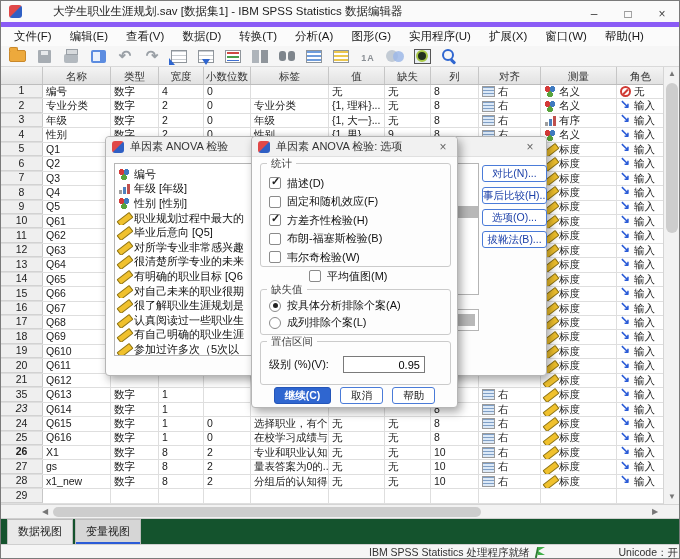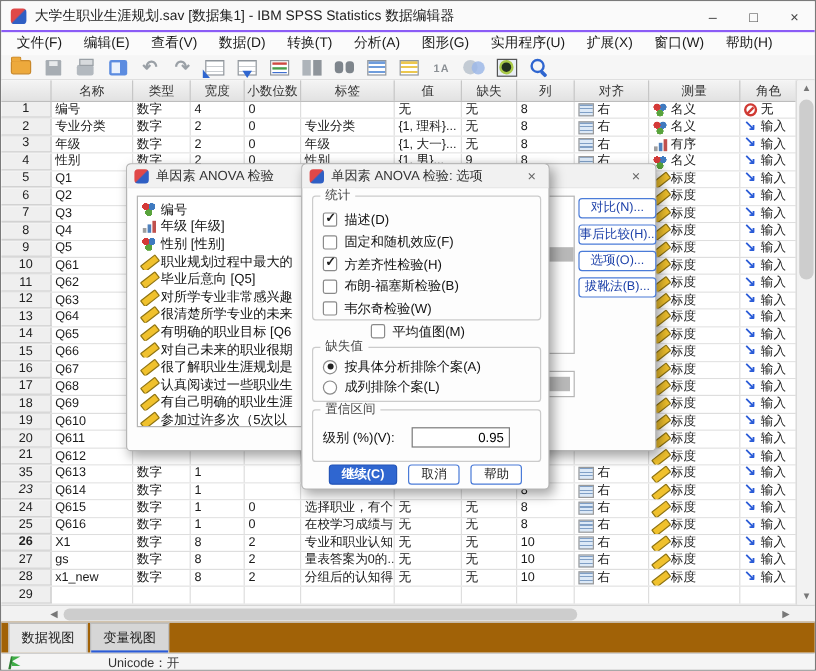--- a/index.html
+++ b/index.html
@@ -1,20 +1,20 @@
 <!DOCTYPE html>
 <html><head>
 <meta charset="utf-8">
 <style>
   html,body{margin:0;padding:0;background:#cfcfcf;font-family:"Liberation Sans",sans-serif;}
   *{box-sizing:border-box;}
   #win{position:relative;width:680px;height:559px;background:#fff;border:1px solid #7a7a7a;overflow:hidden;font-family:"Liberation Sans",sans-serif;}
 
   
-  #titlebar{position:absolute;left:0;top:0;width:100%;height:26px;background:#fafafa;border-bottom:2px solid #8b5cf6;display:flex;align-items:center;}
+  #titlebar{position:absolute;left:0;top:0;width:100%;height:26px;background:#fafafa;border-bottom:5px solid #8b5cf6;display:flex;align-items:center;gap:24px;}
   .spss-logo{width:13px;height:13px;border-radius:3px;margin:0 7px 0 8px;background:linear-gradient(135deg,#e04848 0 46%,#2f5fc4 54% 100%);flex:none;}
   #title-text{font-size:11.5px;color:#222;white-space:nowrap;}
   #wctrl{position:absolute;right:0;top:0;height:26px;display:flex;}
   #wctrl span{width:34px;height:26px;display:flex;align-items:center;justify-content:center;font-size:12px;color:#444;}
   #menubar{position:absolute;left:0;top:26px;width:100%;height:19px;background:#fbfbfb;display:flex;align-items:flex-end;padding-left:4px;}
   .menu-item{font-size:11.5px;color:#1a1a1a;padding:0 9px;line-height:19px;white-space:nowrap;}
   #toolbar{position:absolute;left:0;top:45px;width:100%;height:21px;background:#f6f6f6;border-bottom:1px solid #d9d9d9;display:flex;align-items:center;padding-left:4px;}
   .tb{width:24px;height:20px;display:inline-flex;align-items:center;justify-content:center;margin-right:3px;position:relative;flex:none;}
 
   
@@ -78,21 +78,21 @@
   .ic-align{width:13px;height:11px;border:1px solid #9a9a9a;background:#dce9f7 repeating-linear-gradient(180deg,#7f9fc6 0 1px,transparent 1px 3px);}
 
   
   #vscroll{position:absolute;right:0;top:66px;width:16px;height:437px;background:#f2f2f2;border-left:1px solid #d5d5d5;}
   .sarrow{position:absolute;width:16px;height:14px;font-size:8px;color:#777;text-align:center;line-height:14px;}
   #vthumb{position:absolute;left:2px;top:16px;width:12px;height:150px;background:#cdcdcd;border-radius:6px;}
   #hscroll{position:absolute;left:0;top:503px;width:680px;height:14px;background:#f2f2f2;border-top:1px solid #d5d5d5;}
   #hthumb{position:absolute;left:52px;top:2px;width:428px;height:10px;background:#cdcdcd;border-radius:5px;}
 
   
-  #tabsbar{position:absolute;left:0;top:517px;width:100%;height:26px;background:#a16207;border-top:1px solid #cfcfcf;display:flex;align-items:flex-end;padding-left:6px;}
+  #tabsbar{position:absolute;left:0;top:517px;width:100%;height:26px;background:#14532d;border-top:1px solid #cfcfcf;display:flex;align-items:flex-end;padding-left:6px;}
   .tab{font-size:11px;color:#222;padding:4px 10px 5px;border:1px solid #bdbdbd;border-bottom:none;background:#e9e9e9;margin-right:2px;position:relative;}
   .tab.active{background:#d6d6d6;}
   .tab.active::after{content:"";position:absolute;left:0;right:0;bottom:0;height:2.5px;background:#2a5bd7;}
   #statusbar{position:absolute;left:0;top:543px;width:100%;height:16px;background:#f5f5f5;border-top:1px solid #cfcfcf;display:flex;align-items:center;font-size:10.5px;color:#333;}
   #status-ready{margin-left:368px;white-space:nowrap;}
   .flag{width:12px;height:12px;position:relative;margin-left:5px;flex:none;}
   .flag::before{content:"";position:absolute;left:2px;top:0;width:2px;height:11px;background:#2e7d32;transform:rotate(12deg);}
   .flag::after{content:"";position:absolute;left:4px;top:0;border-top:4px solid #3fae47;border-right:7px solid transparent;border-bottom:4px solid #3fae47;}
   #status-unicode{margin-left:72px;white-space:nowrap;}
 
@@ -657,20 +657,21 @@
     <div id="hthumb"></div>
     <span class="sarrow" style="right:18px;top:0;height:14px;line-height:13px;">▶</span>
   </div>
 
   <div id="tabsbar">
     <div class="tab">数据视图</div>
     <div class="tab active">变量视图</div>
   </div>
 
   <div id="statusbar">
+    <span id="status-ready">IBM SPSS Statistics 处理程序就绪</span>
     <span class="flag"></span>
     <span id="status-unicode">Unicode：开</span>
   </div>
 
   <div class="dlg" id="dlg-anova">
     <div class="dlg-title">
       <span class="spss-logo"></span>
       <span class="dlg-title-text">单因素 ANOVA 检验</span>
     </div>
     <span class="dlg-close">×</span>

